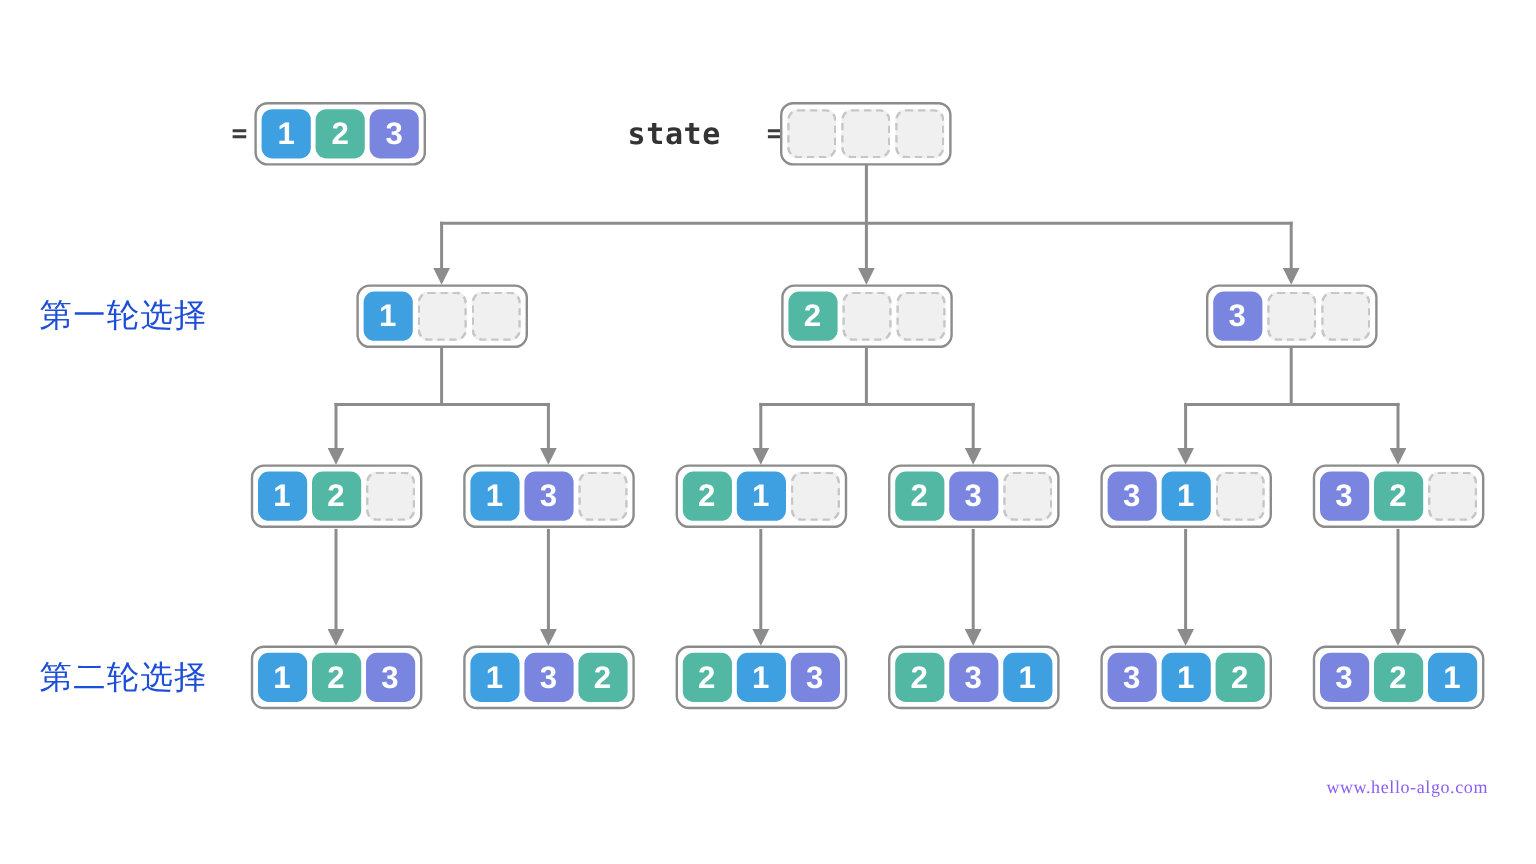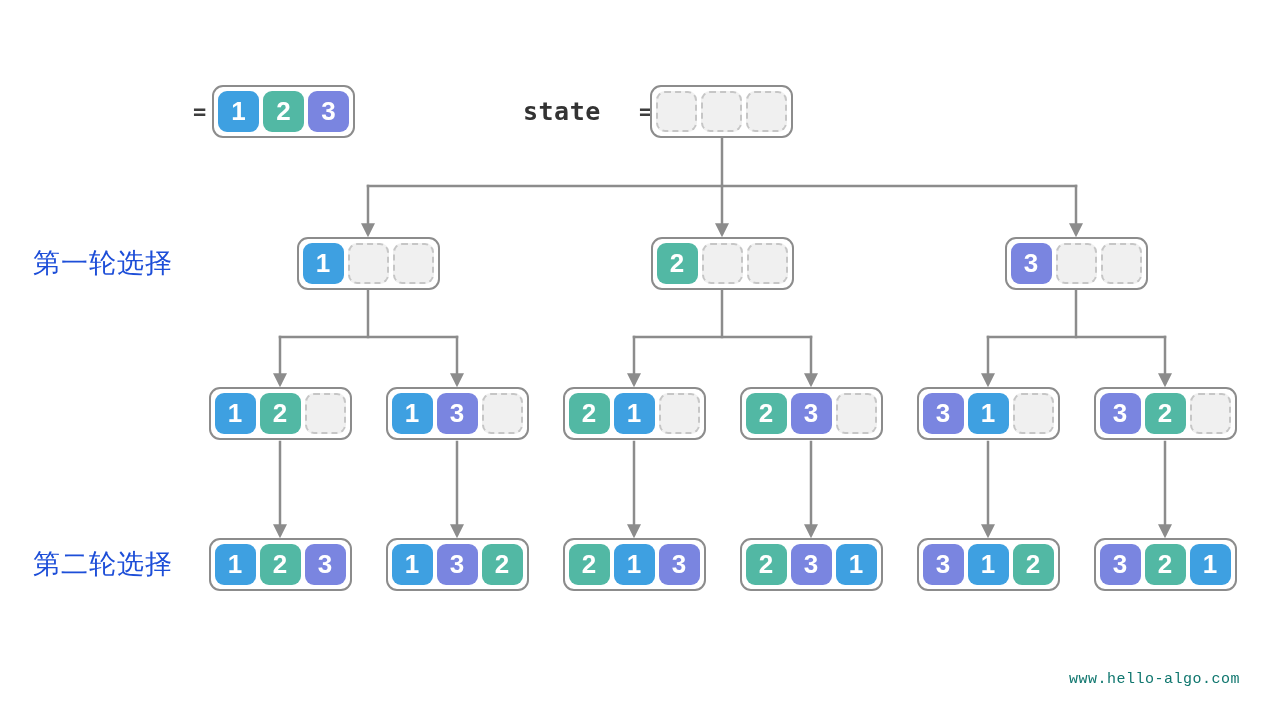--- a/index.html
+++ b/index.html
@@ -20,22 +20,22 @@
             color:#1d4ed8;letter-spacing:1px;white-space:nowrap;}
   #rl0{top:247px;} #rl1{top:397px;} #rl2{top:548px;}
 
   .array{position:absolute;box-sizing:border-box;height:53px;display:flex;gap:4px;
          padding:4px;background:#ffffff;border:2px solid #8c8c8c;border-radius:11px;}
   .cell{box-sizing:border-box;width:41px;height:41px;border-radius:9px;flex:0 0 41px;
         display:flex;align-items:center;justify-content:center;
         font-size:26px;font-weight:600;color:#ffffff;}
   .cell.empty{background:#f0f0f0;border:2px dashed #c6c6c6;}
 
-  .watermark{position:absolute;right:40px;top:671px;font-family:Liberation Mono, monospace;
-             font-size:15px;color:#0f766e;letter-spacing:0.5px;}
+  .watermark{position:absolute;right:40px;top:649px;font-family:Liberation Serif, serif;
+             font-size:15px;color:#8b5cf6;letter-spacing:0.5px;}
 </style>
 </head>
 <body>
 
 <div id="canvas">
   <svg id="arrows" width="1280" height="720">
       <defs>
         <marker id="ah" markerUnits="userSpaceOnUse" markerWidth="14" markerHeight="14" viewBox="0 0 10 10" refX="7" refY="5" orient="auto">
           <path d="M0,0 L10,5 L0,10 Z" fill="#8c8c8c"></path>
         </marker>

